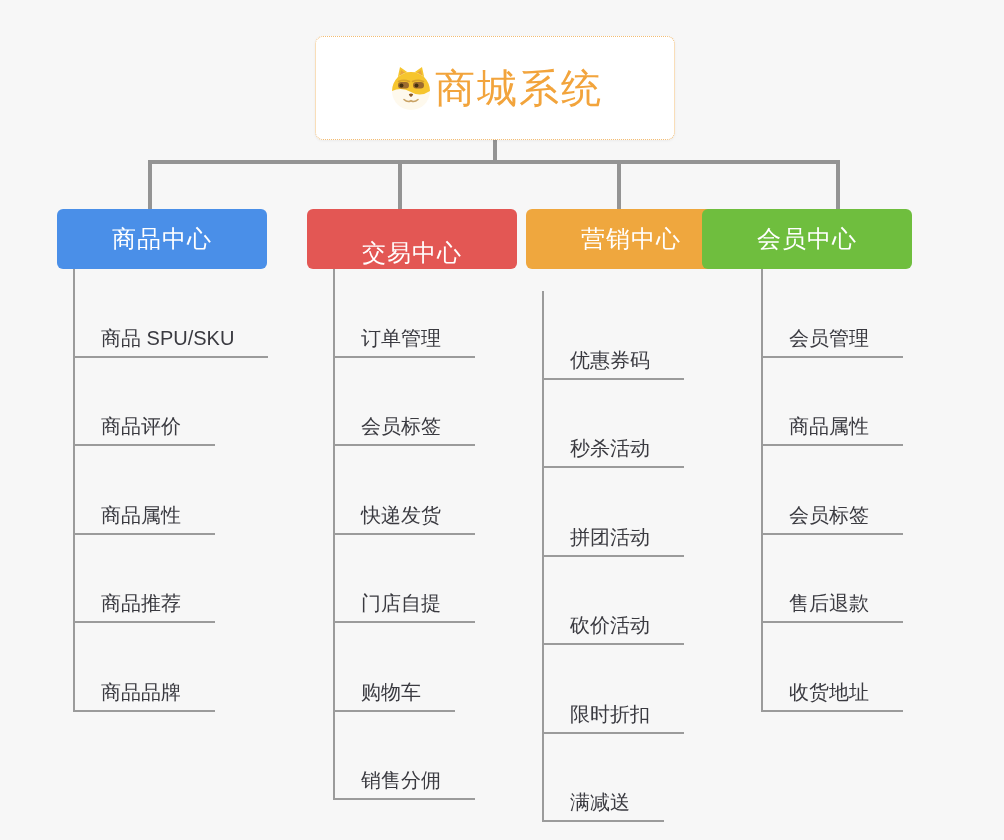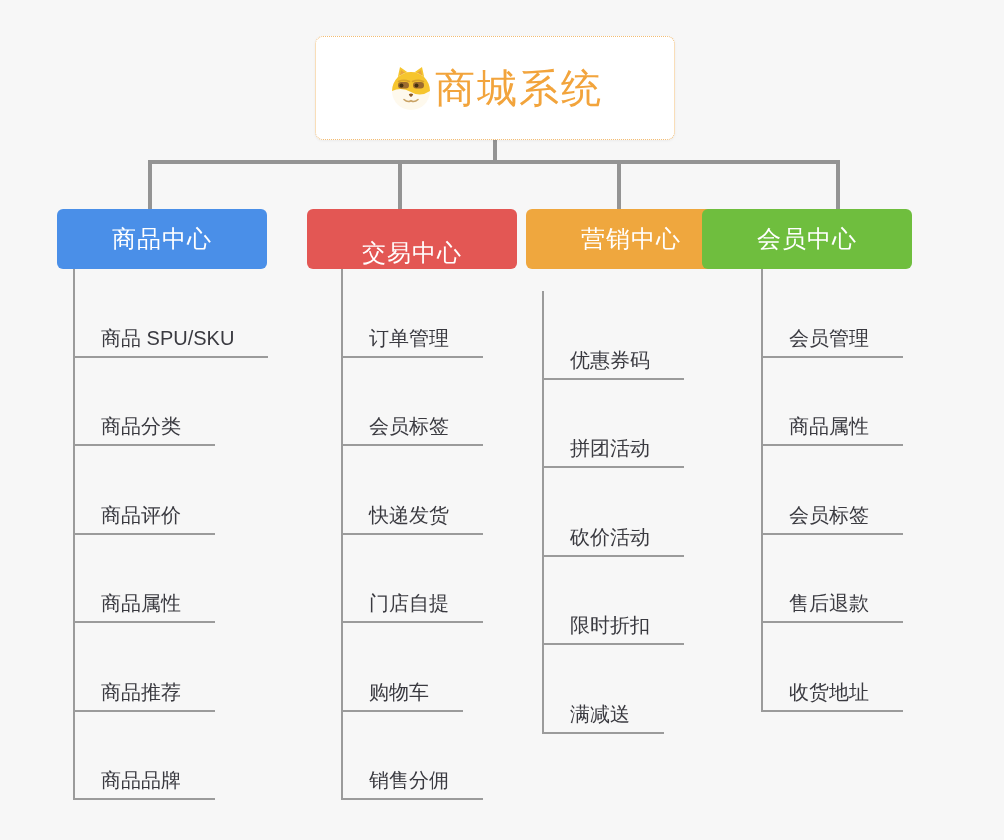--- a/index.html
+++ b/index.html
@@ -45,21 +45,21 @@
     color:#ffffff;font-size:24px;letter-spacing:1px;
     white-space:nowrap;
   }
   .b0{left:57px;} .b1{left:307px;} .b2{left:526px;} .b3{left:702px;}
 
   
   .col{
     position:absolute;top:269px;
     border-left:2px solid #9b9b9b;
   }
-  .c0{left:73px;} .c1{left:341px;} .c2{left:542px;margin-top:22px;} .c3{left:761px;text-align:right;}
+  .c0{left:73px;} .c1{left:333px;} .c2{left:542px;margin-top:22px;} .c3{left:761px;text-align:right;}
   .leaf{
     box-sizing:border-box;
     height:88.5px;
     width:max-content;
     display:flex;align-items:flex-end;
     padding:0 34px 4px 26px;
     border-bottom:2px solid #9b9b9b;
     font-size:20px;
     color:#3a3a40;
     white-space:nowrap;
@@ -107,38 +107,38 @@
     </div>
   <div class="branch b2" style="background: rgb(239, 167, 62);">
       <span>营销中心</span>
     </div>
   <div class="branch b3" style="background: rgb(111, 190, 62);">
       <span>会员中心</span>
     </div>
 
   <div class="col c0">
     <div class="leaf">商品 SPU/SKU</div>
-    <div class="leaf">商品分类</div>
     <div class="leaf">商品评价</div>
     <div class="leaf">商品属性</div>
     <div class="leaf">商品推荐</div>
     <div class="leaf">商品品牌</div>
   </div>
 
   <div class="col c1">
     <div class="leaf">订单管理</div>
     <div class="leaf">会员标签</div>
     <div class="leaf">快递发货</div>
     <div class="leaf">门店自提</div>
     <div class="leaf">购物车</div>
     <div class="leaf">销售分佣</div>
   </div>
 
   <div class="col c2">
     <div class="leaf">优惠券码</div>
+    <div class="leaf">秒杀活动</div>
     <div class="leaf">拼团活动</div>
     <div class="leaf">砍价活动</div>
     <div class="leaf">限时折扣</div>
     <div class="leaf">满减送</div>
   </div>
 
   <div class="col c3">
     <div class="leaf">会员管理</div>
     <div class="leaf">商品属性</div>
     <div class="leaf">会员标签</div>

